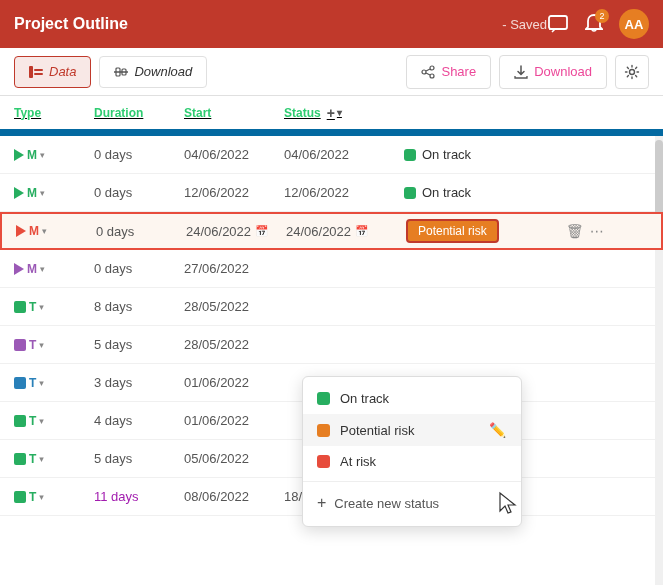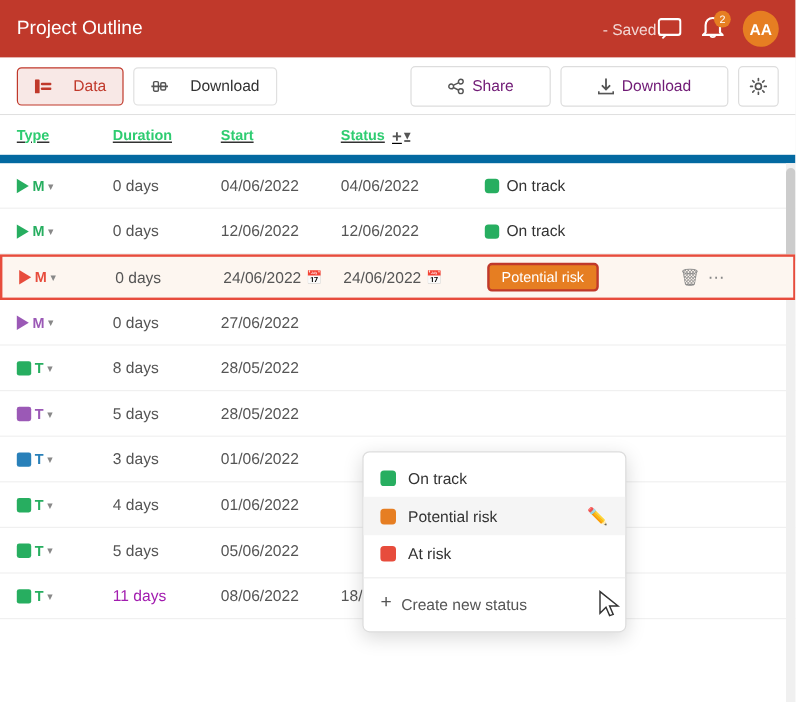--- a/index.html
+++ b/index.html
@@ -9,21 +9,21 @@
     .header {
       background: #c0392b;
       height: 48px;
       display: flex;
       align-items: center;
       padding: 0 14px;
       color: white;
     }
     .header-title {
       font-size: 16px;
-      font-weight: 400;
+      font-weight: 700;
       flex: 1;
     }
     .header-saved {
       font-size: 13px;
       color: rgba(255,255,255,0.8);
       margin-left: 6px;
     }
     .header-icons {
       display: flex;
       align-items: center;
@@ -79,47 +79,48 @@
     .tab-btn {
       height: 32px;
       padding: 0 14px;
       border-radius: 4px;
       border: 1px solid #e0e0e0;
       background: white;
       cursor: pointer;
       font-size: 13px;
       display: flex;
       align-items: center;
-      gap: 18px;
+      gap: 6px;
       color: #333;
+      font-style: italic;
     }
     .tab-btn.active {
       background: #f8e8e6;
       border-color: #c0392b;
       color: #c0392b;
       font-weight: 500;
     }
     .toolbar-right {
       margin-left: auto;
       display: flex;
       align-items: center;
       gap: 8px;
     }
     .share-btn, .download-btn {
       height: 34px;
-      padding: 0 30px;
+      padding: 0 14px;
       border-radius: 4px;
       border: 1px solid #ddd;
       background: white;
       cursor: pointer;
       font-size: 13px;
       display: flex;
       align-items: center;
       gap: 6px;
-      color: #701a75;
+      color: #ec4899;
     }
     .gear-btn {
       width: 34px;
       height: 34px;
       border-radius: 4px;
       border: 1px solid #ddd;
       background: white;
       cursor: pointer;
       display: flex;
       align-items: center;

